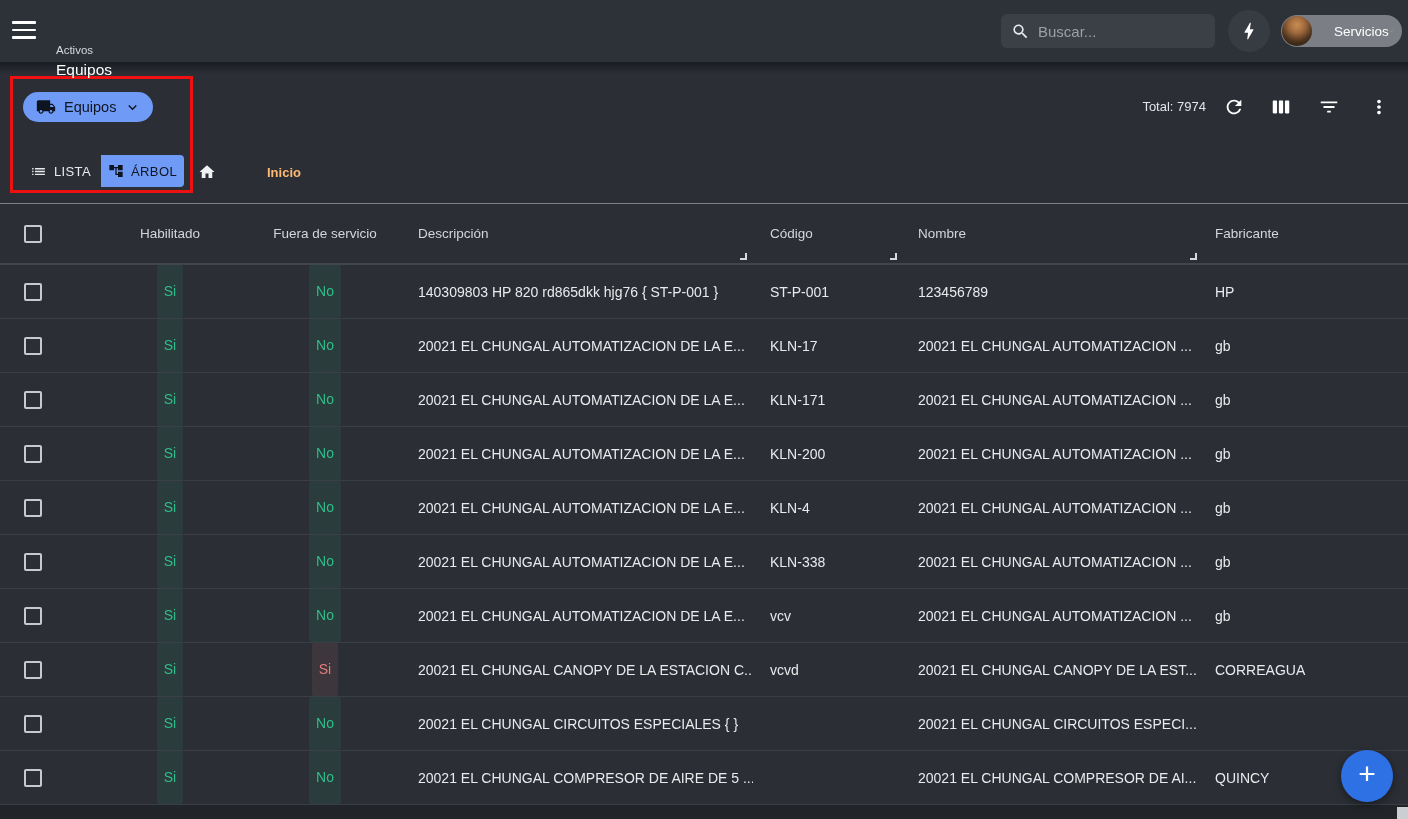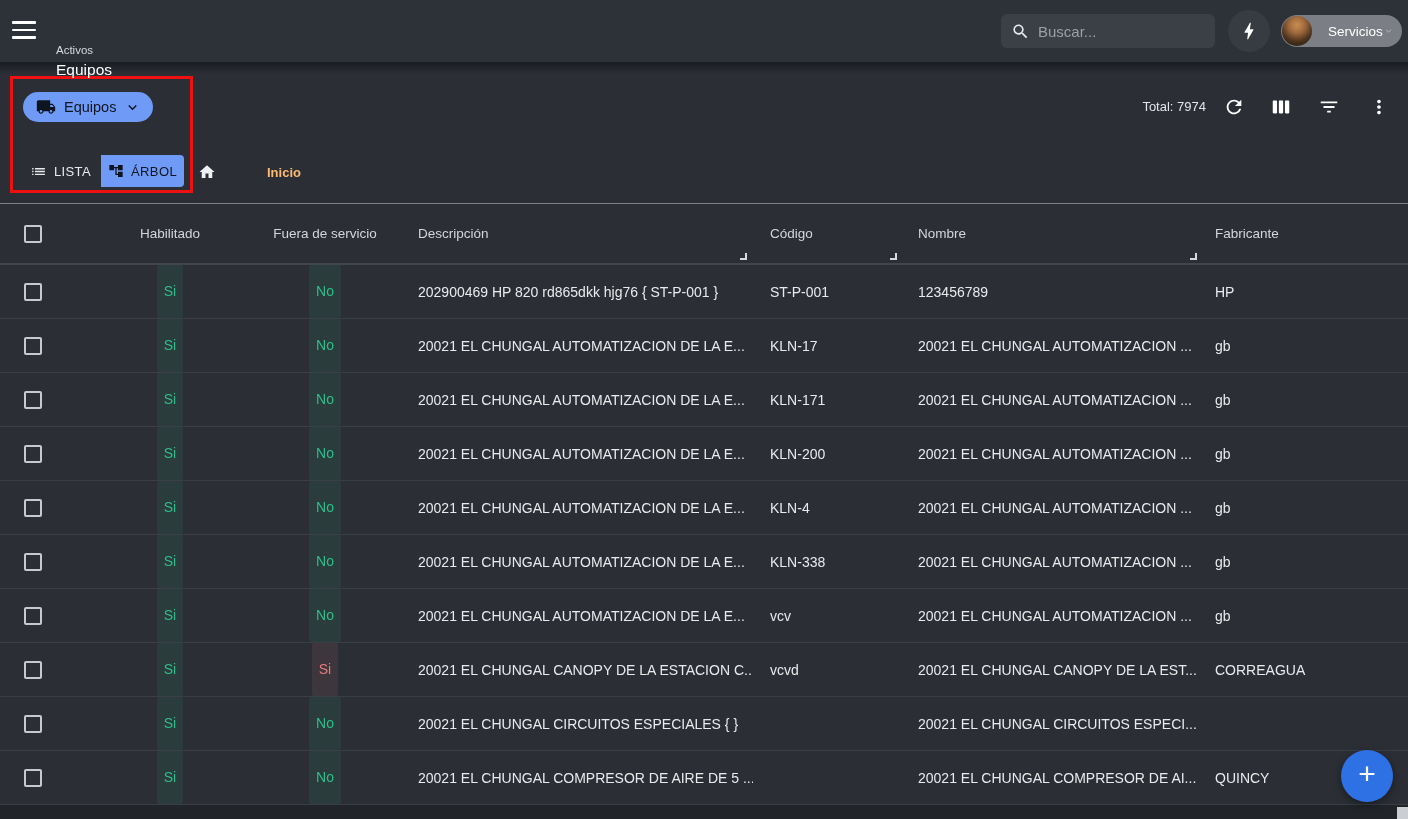--- a/index.html
+++ b/index.html
@@ -45,21 +45,21 @@
 
   .profile {
     position:absolute; left:1281px; top:15px; width:121px; height:32px;
     background:#7b7e84; border-radius:16px; display:flex; align-items:center; cursor:pointer;
   }
   .avatar {
     width:30px; height:30px; border-radius:50%; margin-left:1px; flex:0 0 auto;
     background:radial-gradient(circle at 50% 30%, #c98c52 0%, #a06a3e 35%, #6e4a2c 65%, #3a2c1e 100%);
     box-shadow:inset 0 -6px 8px rgba(30,20,10,.6);
   }
-  .profile-label { font-size:13.5px; color:#ffffff; margin-left:16px; }
+  .profile-label { font-size:13.5px; color:#ffffff; margin-left:22px; }
   .profile svg { margin-left:auto; margin-right:8px; }
 
   
   .main { position:absolute; top:62px; left:0; width:1408px; height:757px; background:#2b2e35; }
 
   .red-box {
     position:absolute; left:10px; top:14px; width:183px; height:117px;
     border:3px solid #ee1111; z-index:3; pointer-events:none;
   }
 
@@ -254,21 +254,21 @@
           <div class="row">
             <div class="cell col-check">
               <span class="checkbox"></span>
             </div>
             <div class="cell col-hab">
               <span class="chip chip-green">Si</span>
             </div>
             <div class="cell col-fds">
               <span class="chip chip-green">No</span>
             </div>
-            <div class="cell col-desc">202900469 HP 820 rd865dkk hjg76 { ST-P-001 }</div>
+            <div class="cell col-desc">140309803 HP 820 rd865dkk hjg76 { ST-P-001 }</div>
             <div class="cell col-cod">ST-P-001</div>
             <div class="cell col-nom">123456789</div>
             <div class="cell col-fab">HP</div>
           </div>
           <div class="row">
             <div class="cell col-check">
               <span class="checkbox"></span>
             </div>
             <div class="cell col-hab">
               <span class="chip chip-green">Si</span>

